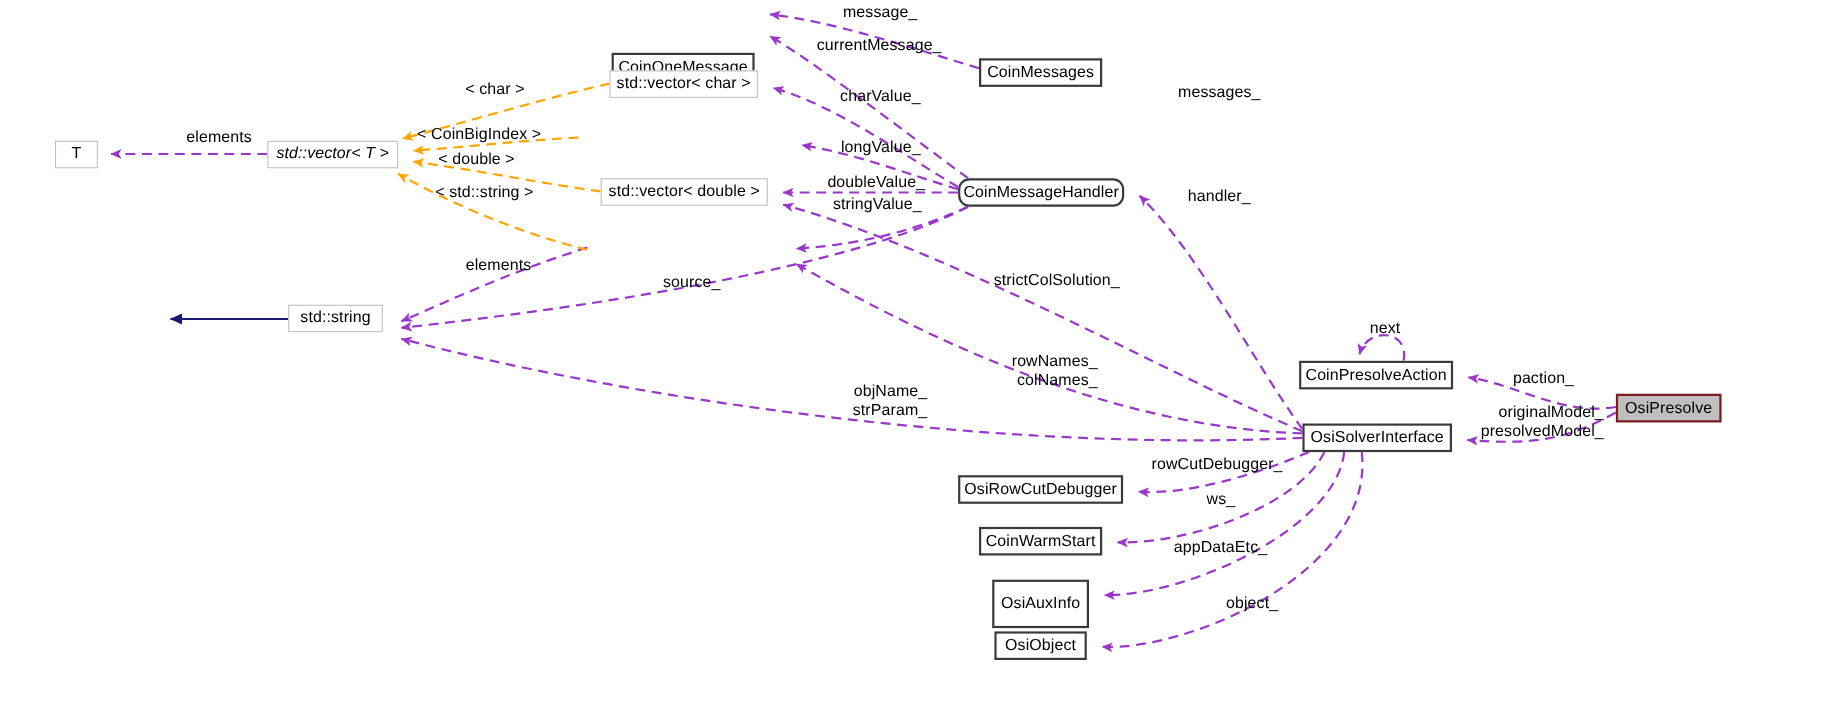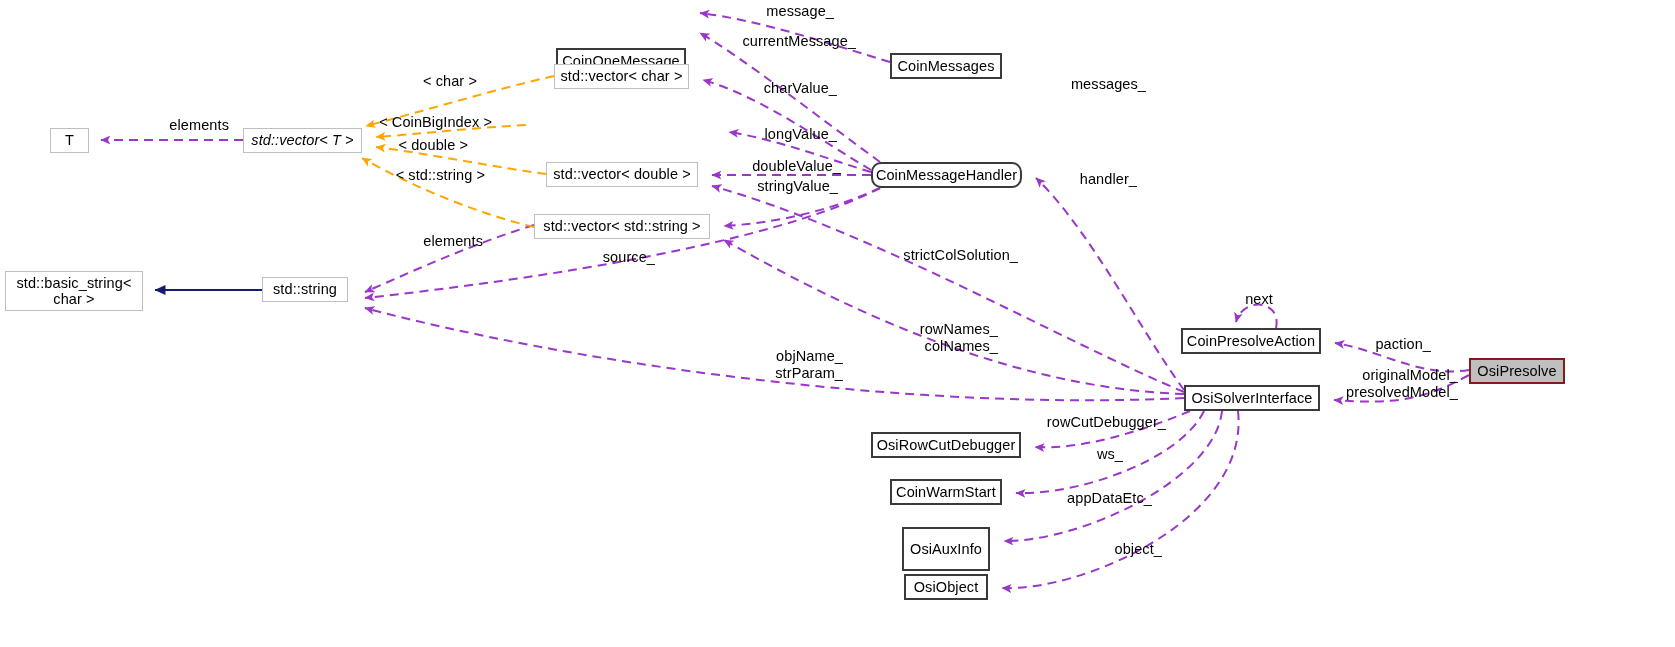--- a/index.html
+++ b/index.html
@@ -119,33 +119,30 @@
       <path d="M262,290 L155,290"></path>
     </g>
   </svg>
 
   <div id="node-layer">
 
     <div class="node plain" style="left:50px;  top:128px; width:39px;  height:25px;">T</div>
 
     <div class="node plain" style="left:243px; top:128px; width:119px; height:25px;font-style:italic;">std::vector&lt; T &gt;</div>
 
-    <div class="node plain" style="left:5px;   top:271px; width:138px; height:40px;">std::basic_string&lt;
-char &gt;</div>
 
     <div class="node plain" style="left:262px; top:277px; width:86px;  height:25px;">std::string</div>
 
     <div class="node strong" style="left:556px; top:4px;   width:130px; height:26px;margin-top:44px;">CoinOneMessage</div>
 
     <div class="node plain" style="left:554px; top:64px;  width:135px; height:25px;">std::vector&lt; char &gt;</div>
 
 
     <div class="node plain" style="left:546px; top:162px; width:152px; height:25px;">std::vector&lt; double &gt;</div>
 
-    <div class="node plain" style="left:534px; top:214px; width:176px; height:25px;">std::vector&lt; std::string &gt;</div>
 
     <div class="node strong" style="left:890px; top:53px;  width:112px; height:26px;">CoinMessages</div>
 
     <div class="node strong" style="left:871px; top:162px; width:151px; height:26px;border-radius:10px;">CoinMessageHandler</div>
 
     <div class="node strong" style="left:1181px; top:328px; width:140px; height:26px;">CoinPresolveAction</div>
 
     <div class="node strong" style="left:1184px; top:385px; width:136px; height:26px;">OsiSolverInterface</div>
 
     <div class="node current" style="left:1469px; top:358px; width:96px; height:26px;">OsiPresolve</div>

